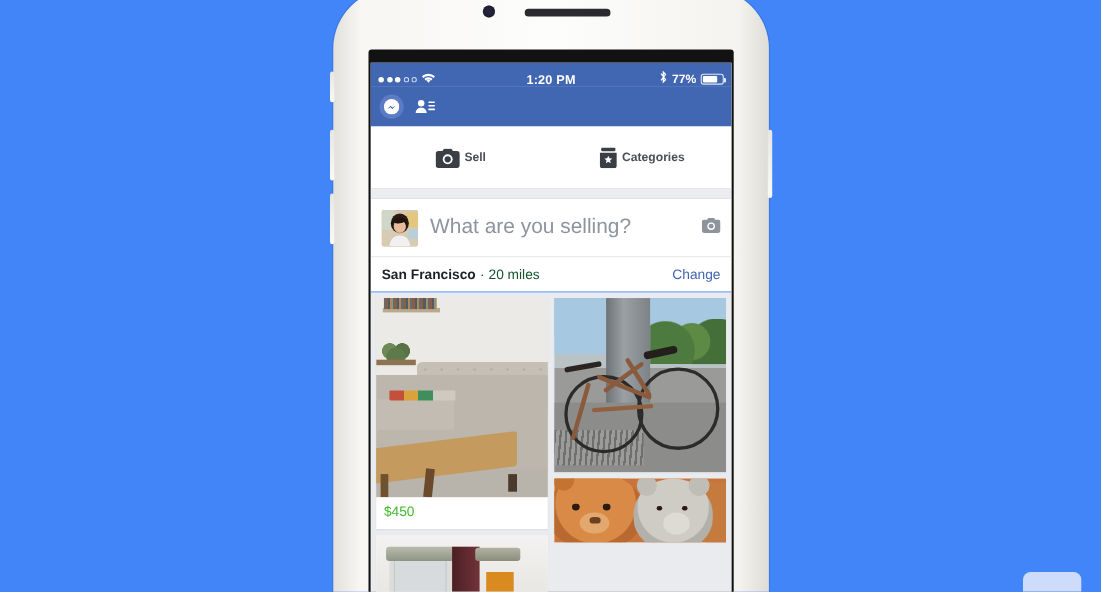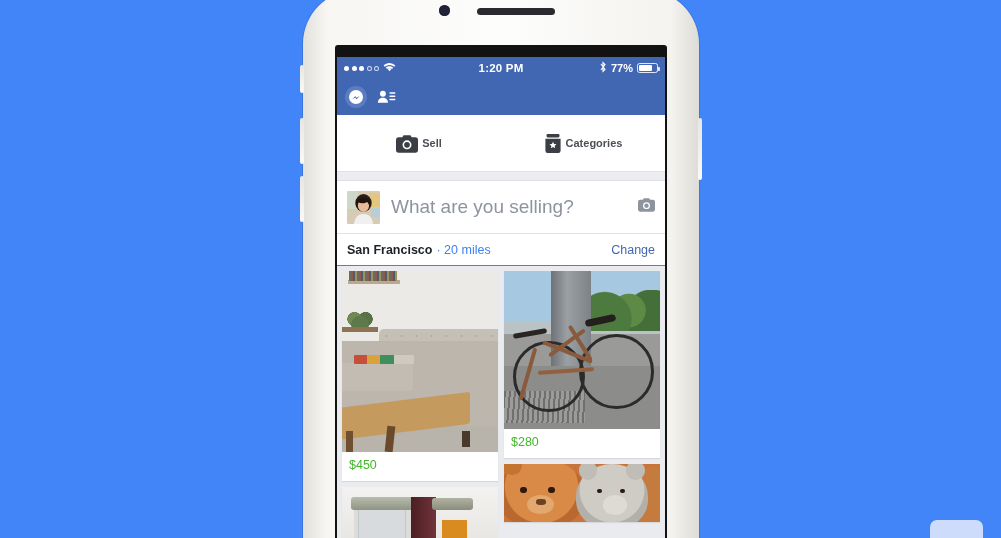--- a/index.html
+++ b/index.html
@@ -34,21 +34,21 @@
   }
   .sensor{position:absolute;left:175px;top:19px;width:5px;height:5px;border-radius:50%;background:#2a2b38;}
   .btn-side{position:absolute;background:linear-gradient(180deg,#e8e6e1,#fbfaf8);border-radius:2px;}
   .btn-silent{left:-3px;top:75px;width:4px;height:28px;}
   .btn-volup{left:-3px;top:128px;width:4px;height:46px;}
   .btn-voldn{left:-3px;top:186px;width:4px;height:46px;}
   .btn-power{right:-3px;top:128px;width:4px;height:62px;}
 
   
   #statusbar{
-    height:22px;background:#4267b2;color:#fff;display:flex;align-items:center;
+    height:22px;background:#4267b2;color:#fff;display:flex;align-items:flex-end;
     font-size:11px;font-weight:bold;padding:0 7px;position:relative;
   }
   .sb-left{display:flex;align-items:center;gap:4px;}
   .dots{display:flex;gap:2.5px;align-items:center;}
   .dot{width:5px;height:5px;border-radius:50%;background:#fff;}
   .dot.off{background:transparent;box-shadow:inset 0 0 0 1px rgba(255,255,255,.75);}
   .sb-time{position:absolute;left:0;right:0;text-align:center;font-size:11.5px;letter-spacing:.2px;}
   .sb-right{margin-left:auto;display:flex;align-items:center;gap:4px;font-size:11px;}
   .batt{width:21px;height:10px;border:1px solid rgba(255,255,255,.85);border-radius:2.5px;position:relative;padding:1px;box-sizing:border-box;}
   .batt i{display:block;height:100%;width:77%;background:#fff;border-radius:1px;}
@@ -90,21 +90,21 @@
     background:#c9b79d;
   }
   #composer-placeholder{flex:1;color:#8d949e;font-size:19px;}
 
   
   #locationbar{
     height:31px;background:#fff;display:flex;align-items:center;padding:0 10px;
     border-bottom:1px solid #3b82f6;font-size:12.5px;
   }
   #loc-city{color:#1d2129;font-weight:bold;}
-  #loc-dist{color:#3b82f6;margin-left:4px;}
+  #loc-dist{color:#14532d;margin-left:4px;}
   #loc-change{margin-left:auto;color:#4267b2;font-size:12.5px;}
 
   
   #feed{background:#e9ebee;padding:5px 5px 0 5px;display:flex;gap:6px;box-sizing:border-box;}
   .col{flex:1;display:flex;flex-direction:column;gap:6px;min-width:0;}
   .card{background:#fff;box-shadow:0 1px 1px rgba(0,0,0,.08);}
   .card .photo{width:100%;display:block;}
   .card .price{font-size:12.5px;color:#42b72a;font-weight:normal;padding:6px 7px 9px 7px;}
 
   
@@ -355,21 +355,20 @@
           <div class="whl w1"></div>
             <div class="whl w2"></div>
           <div class="frame4"></div>
             <div class="frame1"></div>
             <div class="frame2"></div>
           <div class="frame3"></div>
             <div class="fork"></div>
           <div class="seat"></div>
             <div class="bar"></div>
         </div>
-        <div class="price">$280</div>
       </div>
 
       <div class="card">
         <div class="scene bears photo">
           <div class="b3"></div>
           <div class="b1">
               <span class="ear"></span>
               <span class="snout"></span>
               <span class="nose"></span>
             <span class="eye" style="left:26%"></span>

